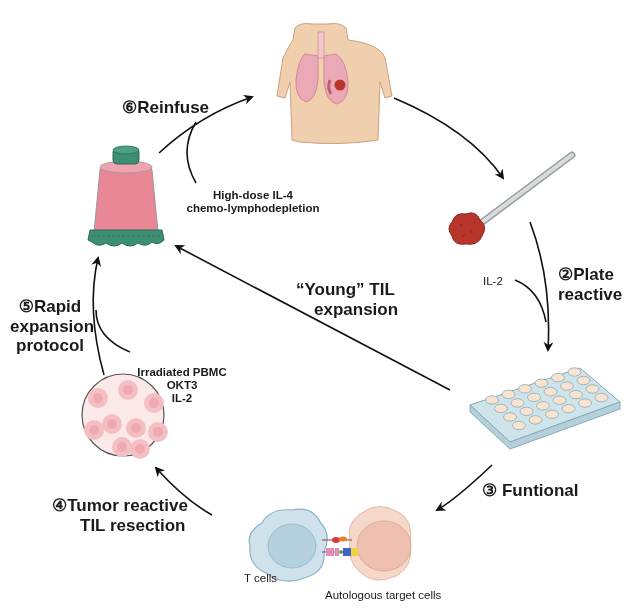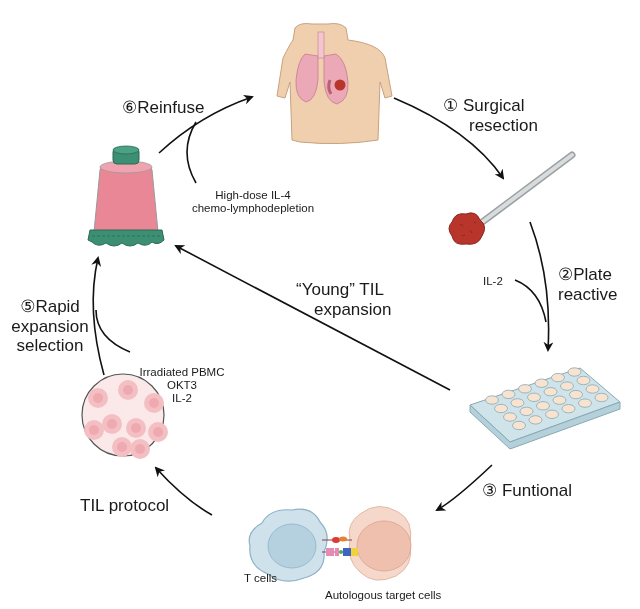--- a/index.html
+++ b/index.html
@@ -3,21 +3,21 @@
 <meta charset="utf-8">
 <style>
   html, body { margin: 0; padding: 0; background: #ffffff; }
   body { width: 640px; height: 609px; position: relative; overflow: hidden;
          font-family: "Liberation Sans", sans-serif; color: #1a1a1a; }
   #stage { position: absolute; left: 0; top: 0; width: 640px; height: 609px; }
   .lbl { position: absolute; white-space: nowrap; line-height: 1.15; }
   .big { font-size: 17px; }
   .small { font-size: 11.5px; }
   .center { text-align: center; }
-  .lbl span { display: block; }
+  .lbl span { display: block; font-weight: bold; }
 </style>
 </head>
 <body>
 
 <div id="stage">
 
   <svg width="640" height="609" viewBox="0 0 640 609" style="position:absolute;left:0;top:0;">
     <defs>
       <marker id="ah" markerWidth="10" markerHeight="10" refX="8" refY="5" orient="auto" markerUnits="userSpaceOnUse">
         <path d="M0,0 L10,5 L0,10 L3,5 Z" fill="#111"></path>
@@ -127,42 +127,39 @@
       <path d="M492,465 Q455,500 437,510" marker-end="url(#ah)"></path>
       <path d="M212,515 Q185,500 156,468" marker-end="url(#ah)"></path>
       <path d="M104,375 Q86,310 98,258" marker-end="url(#ah)"></path>
       <path d="M130,352 Q96,338 96,310"></path>
       <path d="M450,390 L176,246" marker-end="url(#ah)"></path>
       <path d="M159,153 Q200,115 252,97" marker-end="url(#ah)"></path>
       <path d="M196,183 Q178,152 196,122"></path>
     </g>
   </svg>
 
-  <div class="lbl big" style="left:443px;top:96px;">
-    <span><span style="display:inline">①</span> <span style="display:inline">Surgical</span></span>
-    <span style="padding-left:26px">resection</span>
-  </div>
 
   <div class="lbl big" style="left:558px;top:265px;">
     <span><span style="display:inline">②</span><span style="display:inline">Plate</span></span>
     <span>reactive</span>
   </div>
 
   <div class="lbl big" style="left:482px;top:481px;">
     <span><span style="display:inline">③</span> <span style="display:inline">Funtional</span></span>
   </div>
 
   <div class="lbl big" style="left:52px;top:496px;">
-    <span style="padding-left:28px">TIL protocol</span>
+    <span><span style="display:inline">④</span><span style="display:inline">Tumor reactive</span></span>
+    <span style="padding-left:28px">TIL resection</span>
   </div>
 
   <div class="lbl big center" style="left:10px;top:297px;width:80px;">
     <span><span style="display:inline">⑤</span><span style="display:inline">Rapid</span></span>
     <span>expansion</span>
-    <span>selection</span>
+    <span>protocol</span>
   </div>
 
   <div class="lbl big" style="left:122px;top:98px;">
     <span><span style="display:inline">⑥</span><span style="display:inline">Reinfuse</span></span>
   </div>
 
   <div class="lbl small center" style="left:178px;top:189px;width:150px;">
     <span>High-dose IL-4</span>
     <span>chemo-lymphodepletion</span>
   </div>

